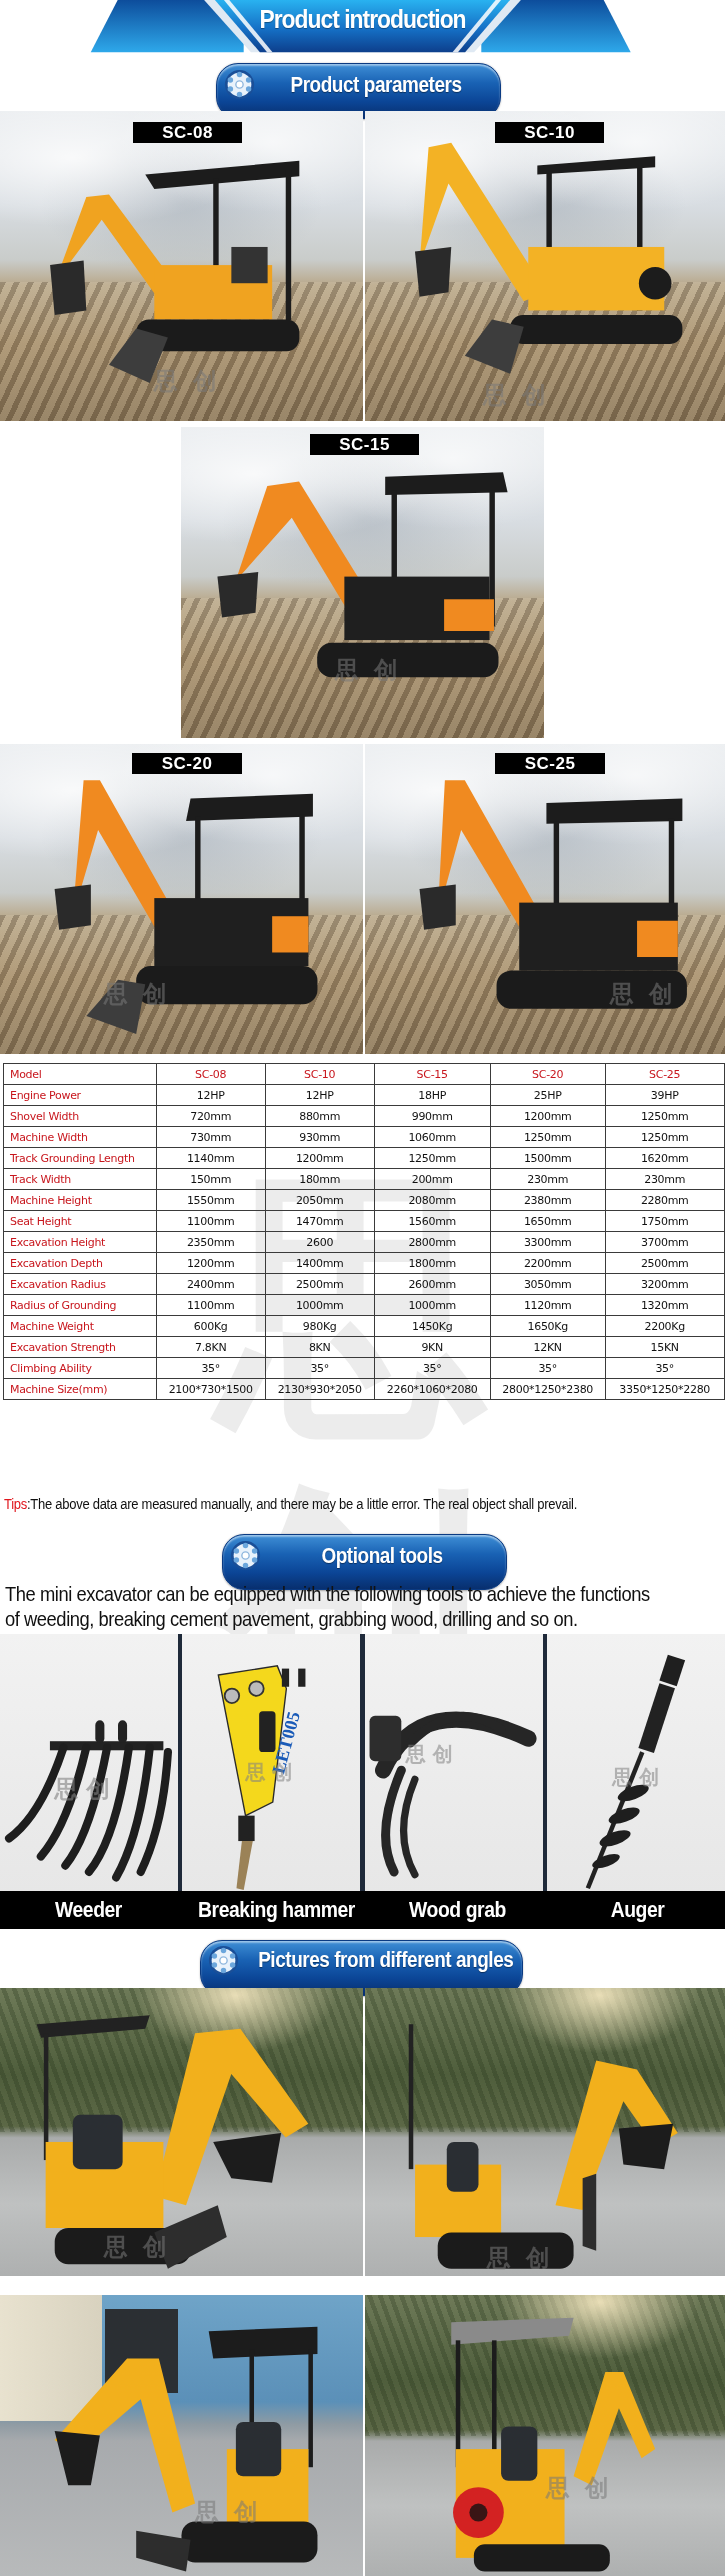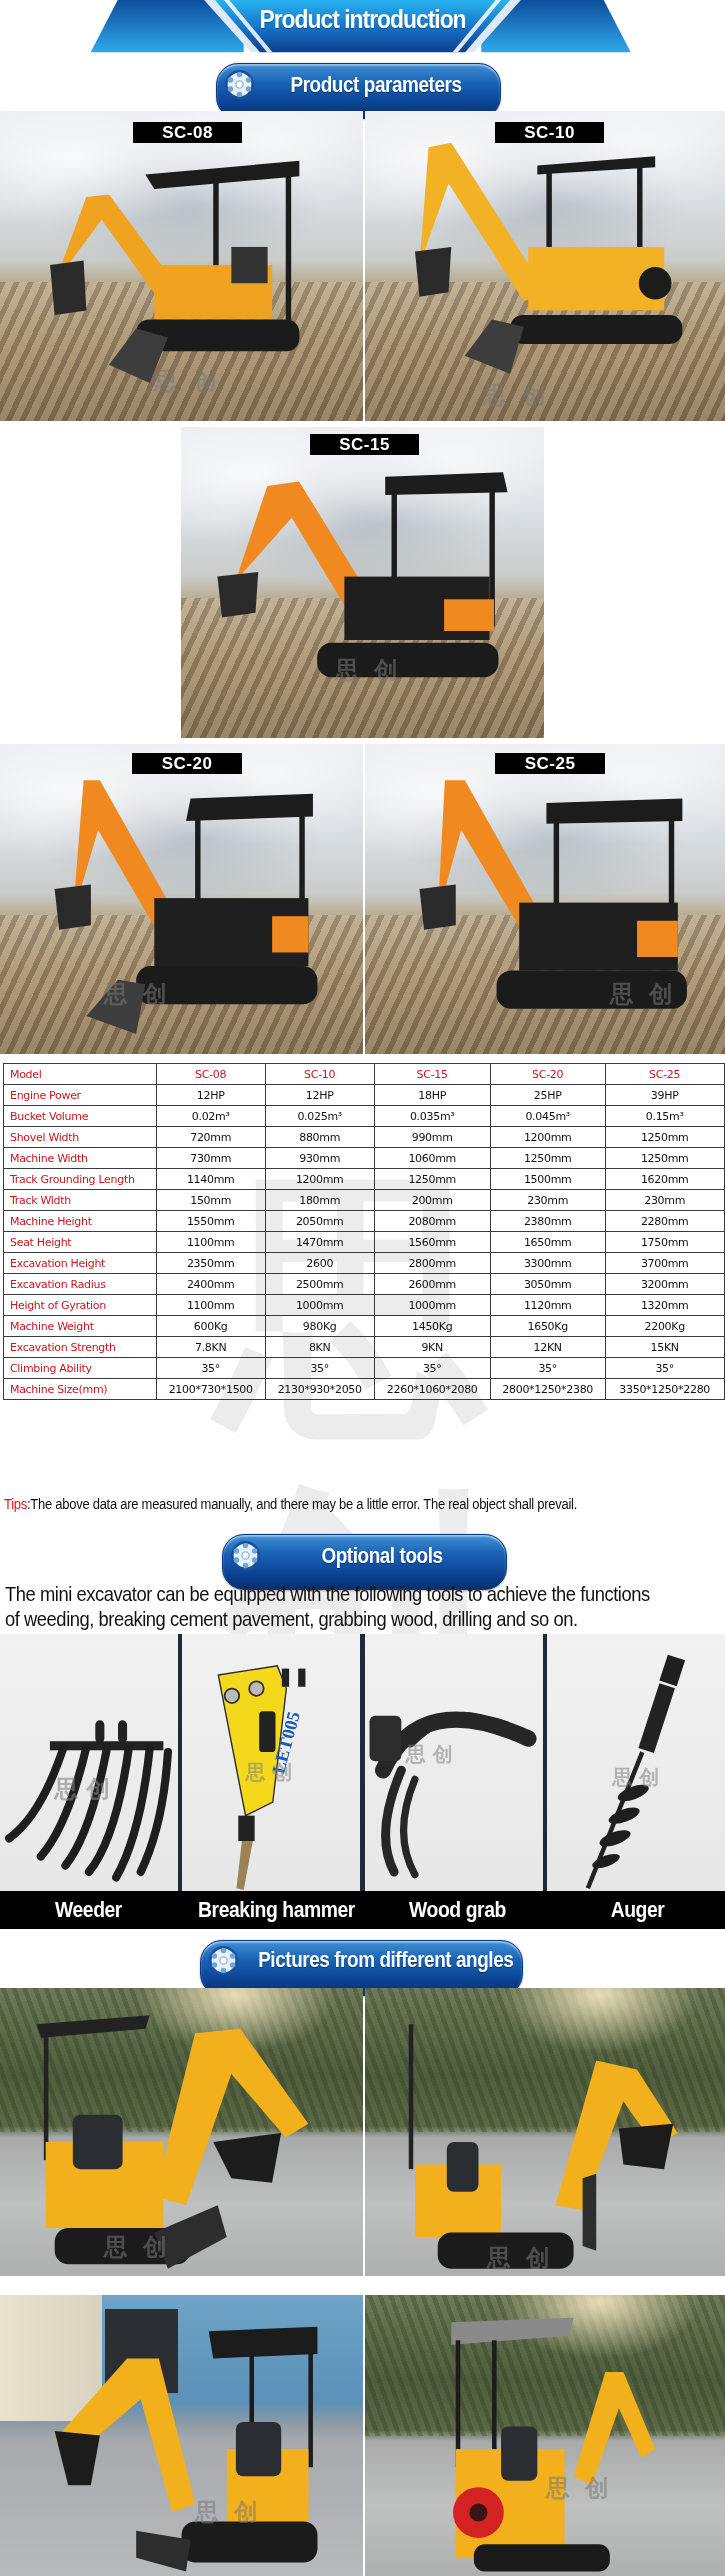--- a/index.html
+++ b/index.html
@@ -224,28 +224,20 @@
   <tbody id="spec-rows">
       <tr>
         <td class="label">Engine Power</td>
         <td>12HP</td>
         <td>12HP</td>
         <td>18HP</td>
         <td>25HP</td>
         <td>39HP</td>
       </tr>
       <tr>
-        <td class="label">Bucket Volume</td>
-        <td>0.02m³</td>
-        <td>0.025m³</td>
-        <td>0.035m³</td>
-        <td>0.045m³</td>
-        <td>0.15m³</td>
-      </tr>
-      <tr>
         <td class="label">Shovel Width</td>
         <td>720mm</td>
         <td>880mm</td>
         <td>990mm</td>
         <td>1200mm</td>
         <td>1250mm</td>
       </tr>
       <tr>
         <td class="label">Machine Width</td>
         <td>730mm</td>
@@ -288,29 +280,37 @@
       </tr>
       <tr>
         <td class="label">Excavation Height</td>
         <td>2350mm</td>
         <td>2600</td>
         <td>2800mm</td>
         <td>3300mm</td>
         <td>3700mm</td>
       </tr>
       <tr>
+        <td class="label">Excavation Depth</td>
+        <td>1200mm</td>
+        <td>1400mm</td>
+        <td>1800mm</td>
+        <td>2200mm</td>
+        <td>2500mm</td>
+      </tr>
+      <tr>
         <td class="label">Excavation Radius</td>
         <td>2400mm</td>
         <td>2500mm</td>
         <td>2600mm</td>
         <td>3050mm</td>
         <td>3200mm</td>
       </tr>
       <tr>
-        <td class="label">Height of Gyration</td>
+        <td class="label">Radius of Grounding</td>
         <td>1100mm</td>
         <td>1000mm</td>
         <td>1000mm</td>
         <td>1120mm</td>
         <td>1320mm</td>
       </tr>
       <tr>
         <td class="label">Machine Weight</td>
         <td>600Kg</td>
         <td>980Kg</td>

